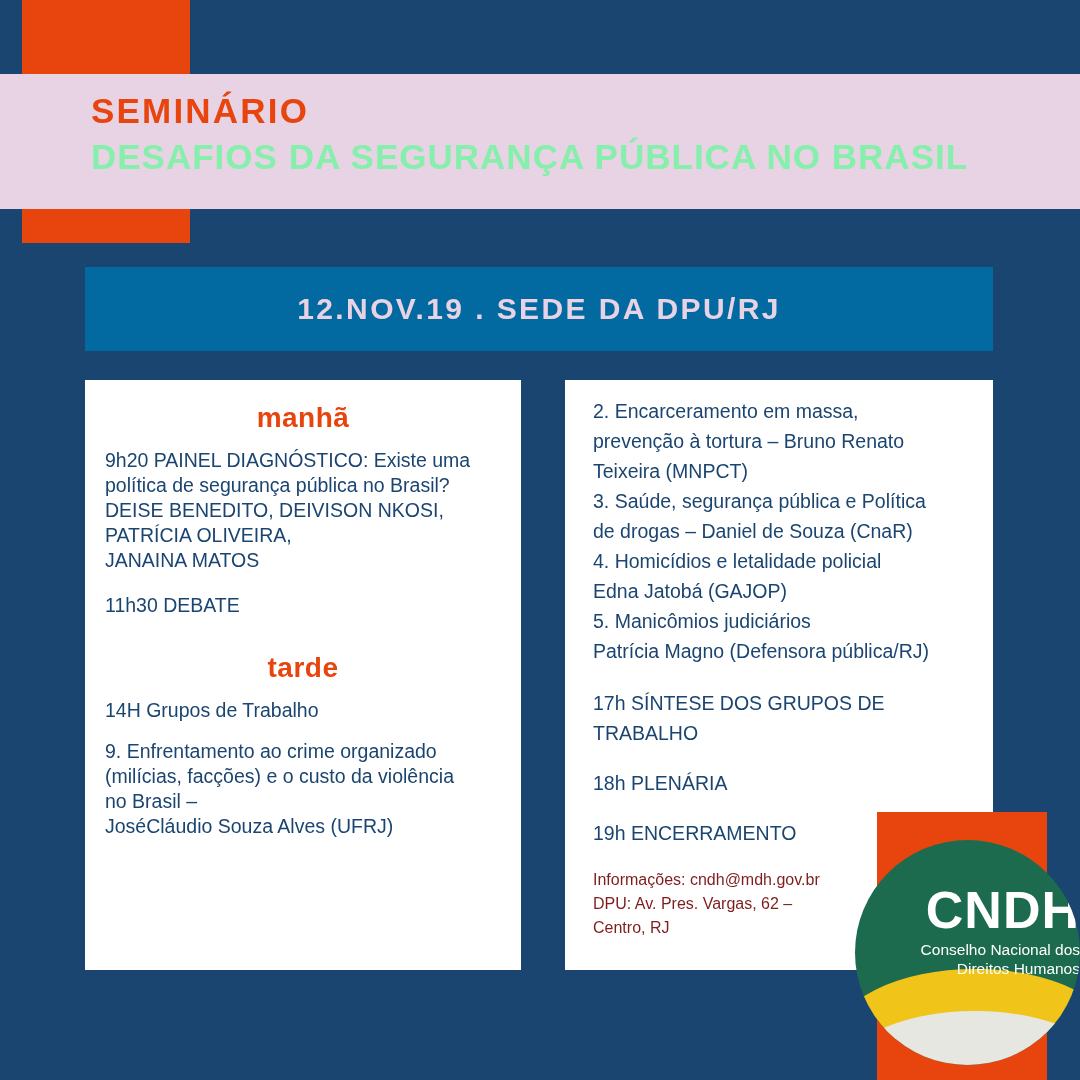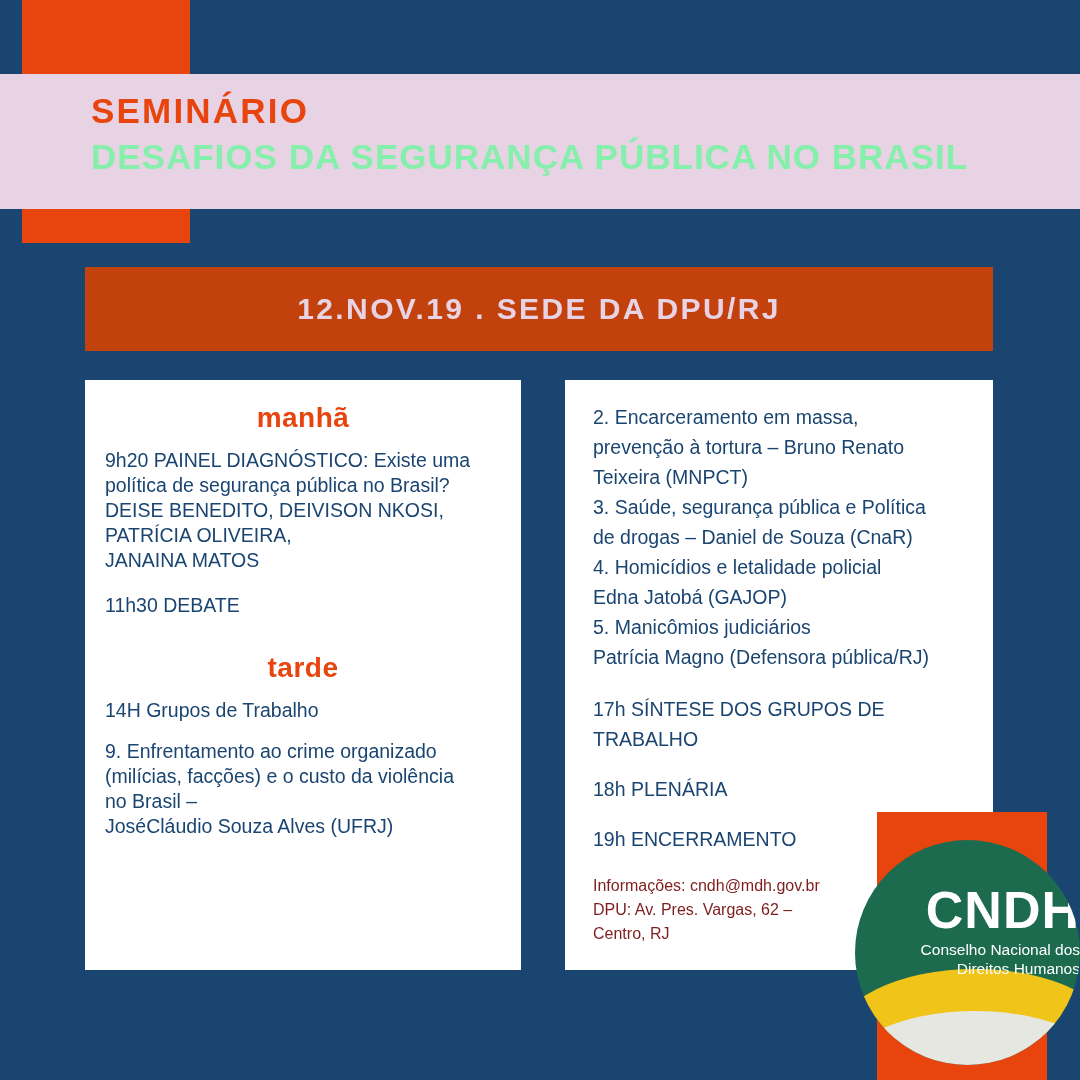--- a/index.html
+++ b/index.html
@@ -57,21 +57,21 @@
     white-space: nowrap;
   }
 
   
   .date-bar {
     position: absolute;
     left: 85px;
     top: 267px;
     width: 908px;
     height: 84px;
-    background: #c2410c;
+    background: #0369a1;
     display: flex;
     align-items: center;
     justify-content: center;
   }
   .date-bar span {
     color: #e8d3e4;
     font-size: 30px;
     font-weight: bold;
     letter-spacing: 2.4px;
   }
@@ -87,21 +87,21 @@
     top: 380px;
     width: 436px;
     height: 590px;
     padding: 22px 20px 21px 20px;
   }
   .card-right {
     left: 565px;
     top: 380px;
     width: 428px;
     height: 590px;
-    padding: 22px 22px 10px 28px;
+    padding: 16px 22px 10px 28px;
   }
 
   .section-title {
     color: #e8440e;
     font-size: 28px;
     font-weight: bold;
     text-align: center;
     margin: 0 0 14px 0;
     letter-spacing: 0.5px;
   }

